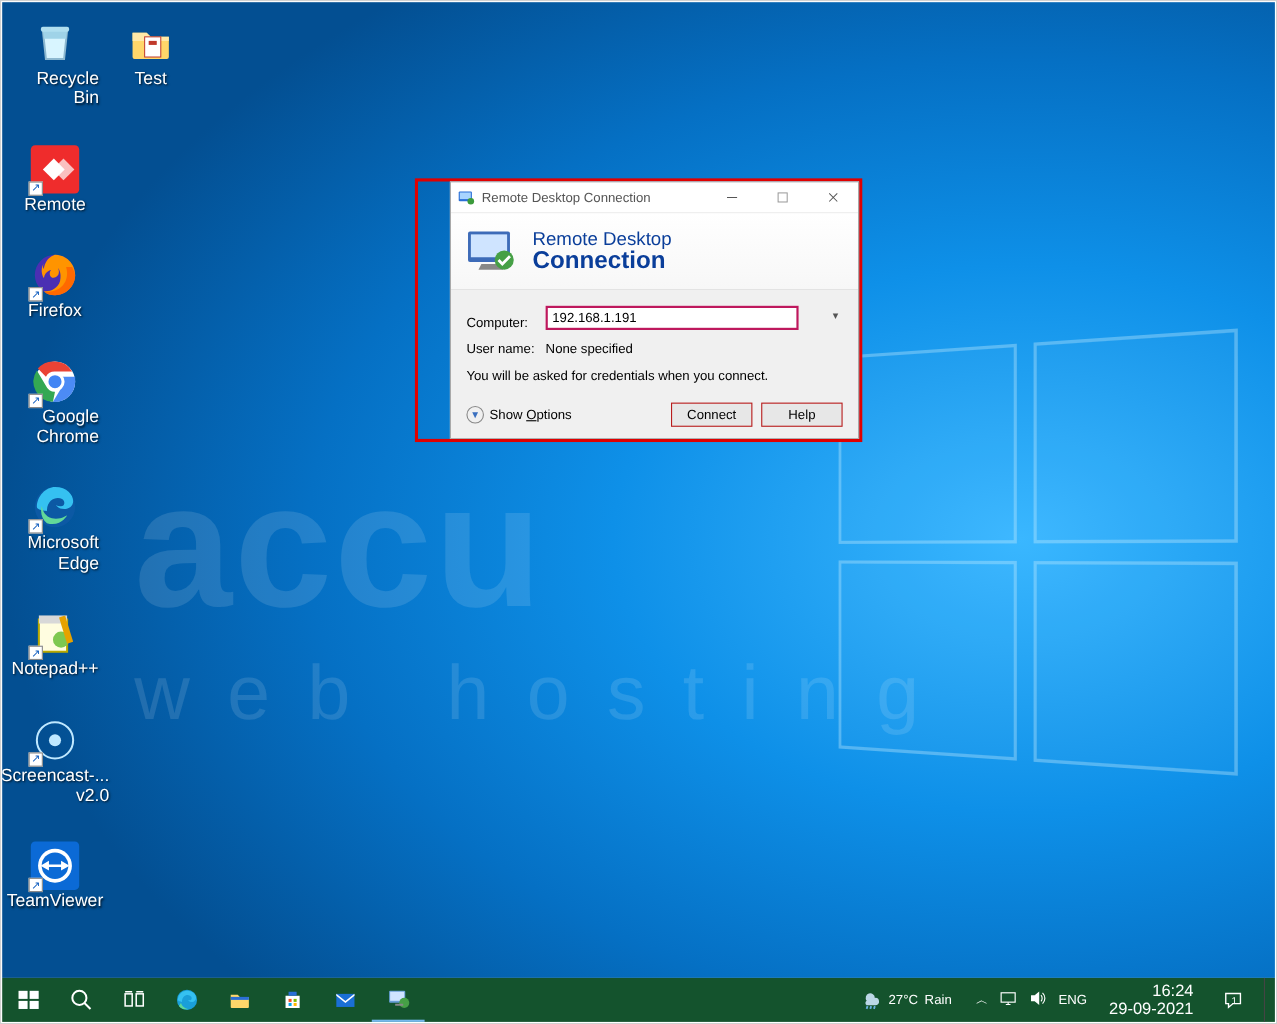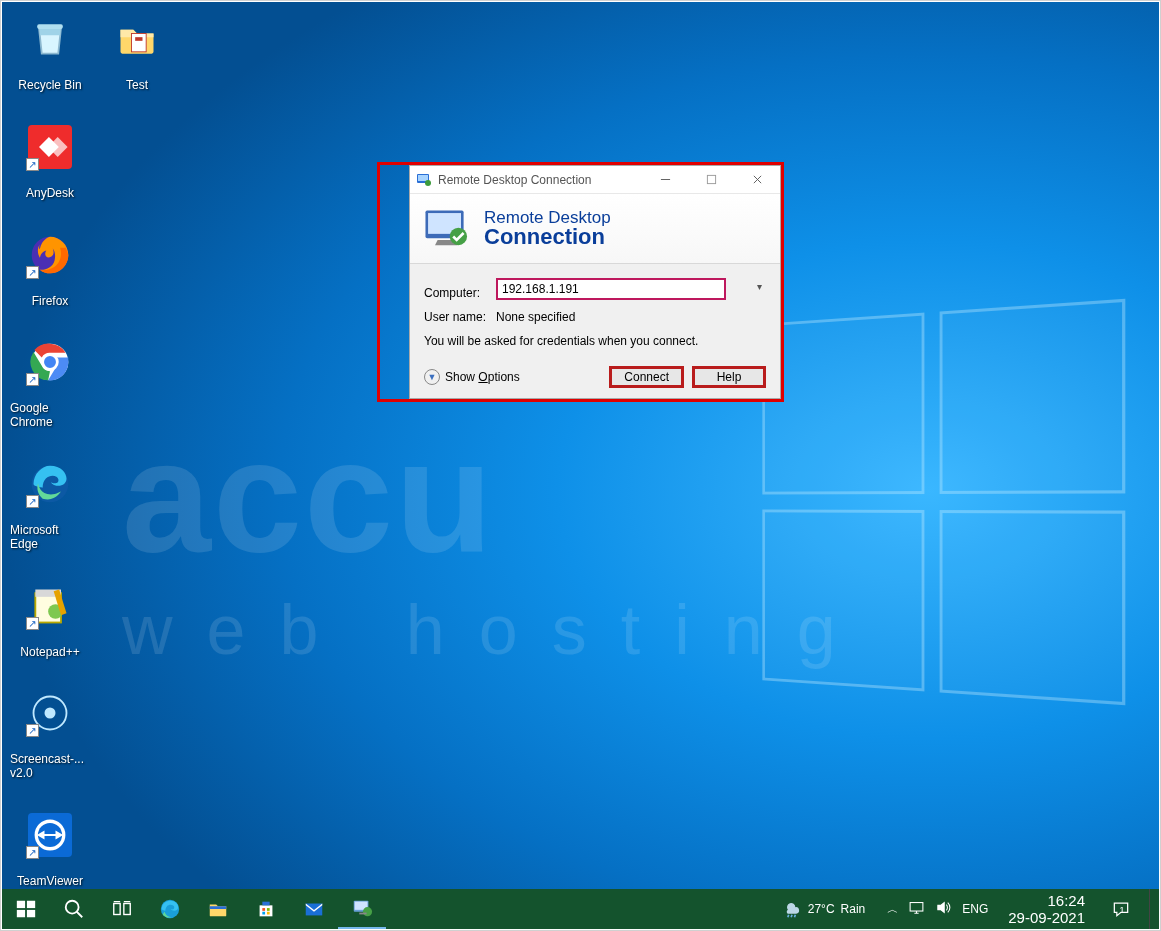--- a/index.html
+++ b/index.html
@@ -56,21 +56,21 @@
   .icon{
     width:80px;display:flex;flex-direction:column;align-items:center;
     cursor:pointer;
   }
   .icon .pic{
     width:44px;height:44px;border-radius:4px;
     display:flex;align-items:center;justify-content:center;
     font-size:26px;position:relative;
   }
   .icon .lbl{
-    margin-top:18px;text-align:left;color:#fff;font-size:12px;
+    margin-top:2px;text-align:right;color:#fff;font-size:16px;
     text-shadow:1px 1px 2px rgba(0,0,0,.8);line-height:1.15;
   }
   .scut{position:absolute;left:-2px;bottom:-2px;width:13px;height:13px;background:#fff;border:1px solid #888;font-size:10px;color:#1560c0;display:flex;align-items:center;justify-content:center;}
   
   .icon2{position:absolute;left:95px;top:15px;}
   
   .rdc-wrap{
     position:absolute;left:375px;top:160px;width:407px;
     border:3px solid #e00000;
     padding-left:29px;
@@ -108,21 +108,21 @@
   .combo-wrap{position:relative;display:inline-block;}
   .combo-arrow{position:absolute;right:4px;top:3px;font-size:10px;color:#555;pointer-events:none;}
   .hint{margin:4px 0 18px;}
   .rdc-foot{
     display:flex;align-items:center;gap:8px;
   }
   .rdc-foot .show{display:flex;align-items:center;gap:5px;cursor:pointer;flex:1;}
   .rdc-foot .show .chev{width:16px;height:16px;border:1px solid #888;border-radius:50%;display:flex;align-items:center;justify-content:center;font-size:9px;color:#3a6fbf;}
   .rdc-foot .show u{text-decoration:underline;}
   .btn{
-    min-width:74px;height:22px;border:3px solid #b91c1c;background:#e7e7e7;
+    min-width:74px;height:22px;border:1px solid #b91c1c;background:#e7e7e7;
     font:inherit;cursor:pointer;padding:0 12px;
   }
   
   .taskbar{
     position:absolute;left:1px;right:1px;bottom:1px;height:40px;
     background:#14532d;display:flex;align-items:center;color:#fff;
     font-size:12px;
   }
   .tb-left{display:flex;align-items:center;height:100%;}
   .tb-item{
@@ -166,21 +166,21 @@
       <div class="lbl">Recycle Bin</div>
     </div>
     <div class="icon">
       <div class="pic" style="background:#ef2c2c">
         <svg viewBox="0 0 40 40">
             <path fill="#fff" d="M10 20l9-9 9 9-9 9z"></path>
             <path fill="#fff" opacity=".7" d="M18 20l9-9 9 9-9 9z"></path>
           </svg>
         <div class="scut">↗</div>
       </div>
-      <div class="lbl">AnyDesk</div>
+      <div class="lbl">Remote</div>
     </div>
     <div class="icon">
       <div class="pic">
         <svg viewBox="0 0 48 48">
             <circle cx="24" cy="24" r="20" fill="#4a2fb3"></circle>
             <path fill="#ff9400" d="M24 4c11 0 20 9 20 20s-9 20-20 20c-4 0-8-1-11-4 5 1 14-2 16-10 2-9-2-13-2-13s3 6-2 9c-5 3-8-3-5-7 0 0-6 1-7 8 0 0-5-7 0-15 0 0-2 4 0 6 0 0 1-11 11-14z"></path>
             <path fill="#ff5e00" d="M41 16c2 4 3 8 3 8 0 11-9 20-20 20-4 0-8-1-11-4 6 2 23-1 23-18 0-3-1-6-1-6s4 0 6 0z" opacity=".8"></path>
           </svg>
         <div class="scut">↗</div>
       </div>

